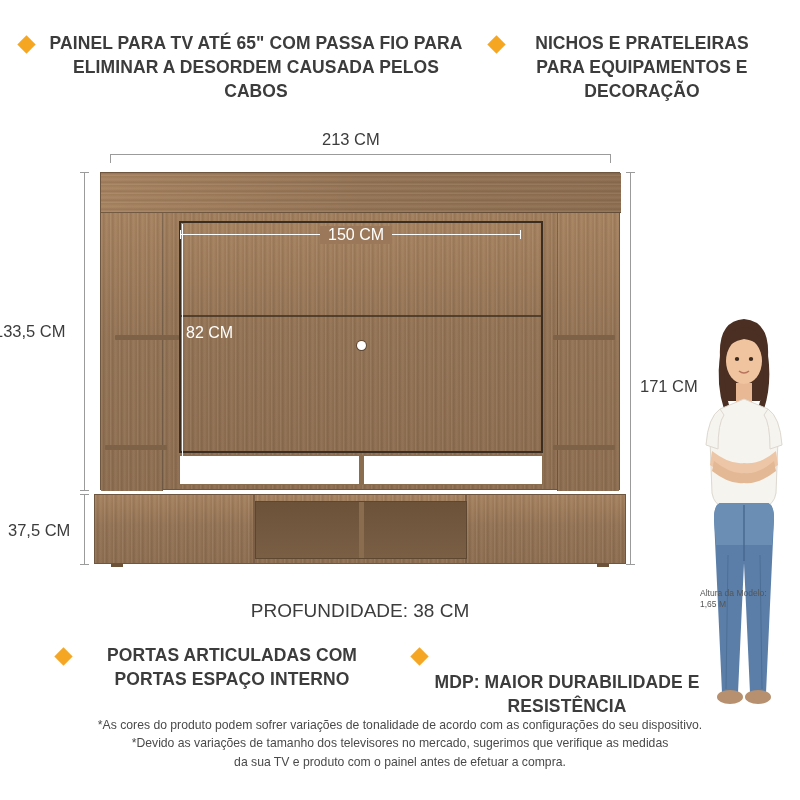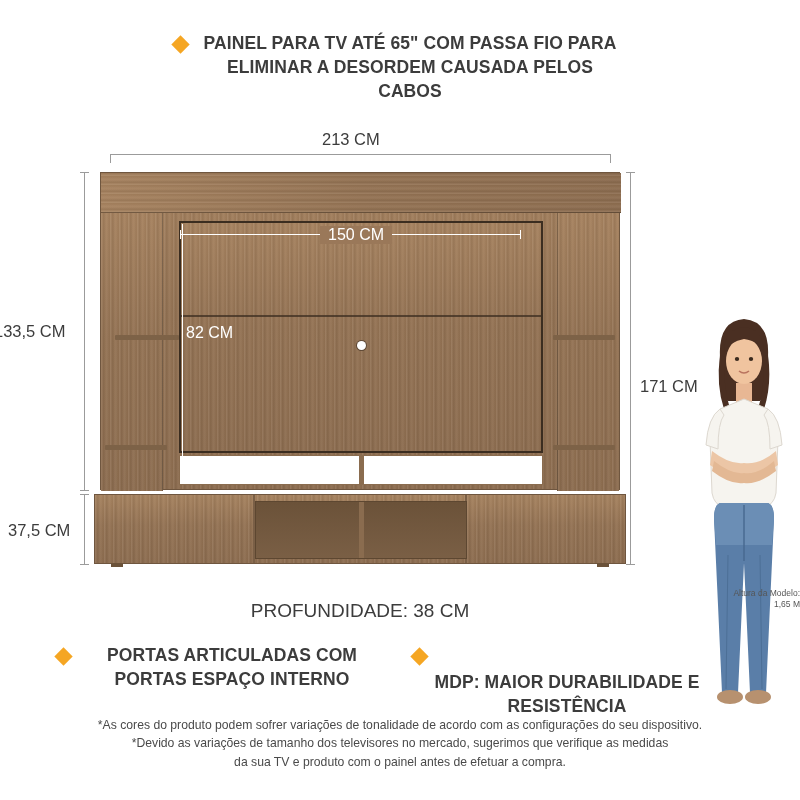--- a/index.html
+++ b/index.html
@@ -297,21 +297,21 @@
     height: 412px;
   }
   .model-caption {
     position: absolute;
     left: 700px;
     top: 588px;
     width: 100px;
     font-size: 8.5px;
     color: #555555;
     line-height: 1.35;
-    text-align: right;
+    text-align: left;
   }
 
   
   .footnotes {
     position: absolute;
     left: 0;
     top: 716px;
     width: 800px;
     text-align: center;
     font-size: 12.2px;
@@ -319,20 +319,24 @@
     line-height: 1.5;
   }
 </style>
 </head>
 <body>
 
 <div class="features-top">
   <div class="feature feature-left">
     <span class="diamond"></span>
     <span class="feature-text">PAINEL PARA TV ATÉ 65" COM PASSA FIO PARA ELIMINAR A DESORDEM CAUSADA PELOS CABOS</span>
+  </div>
+  <div class="feature feature-right">
+    <span class="diamond"></span>
+    <span class="feature-text">NICHOS E PRATELEIRAS PARA EQUIPAMENTOS E DECORAÇÃO</span>
   </div>
 </div>
 
 <div class="diagram">
 
   <div class="dim-line dim-h" style="left:110px; top:22px; width:500px;"></div>
   <div class="tick tick-v" style="left:110px; top:22px;"></div>
   <div class="tick tick-v" style="left:610px; top:22px;"></div>
   <div class="dim-label" style="left:322px; top:-2px;">213 CM</div>
 

